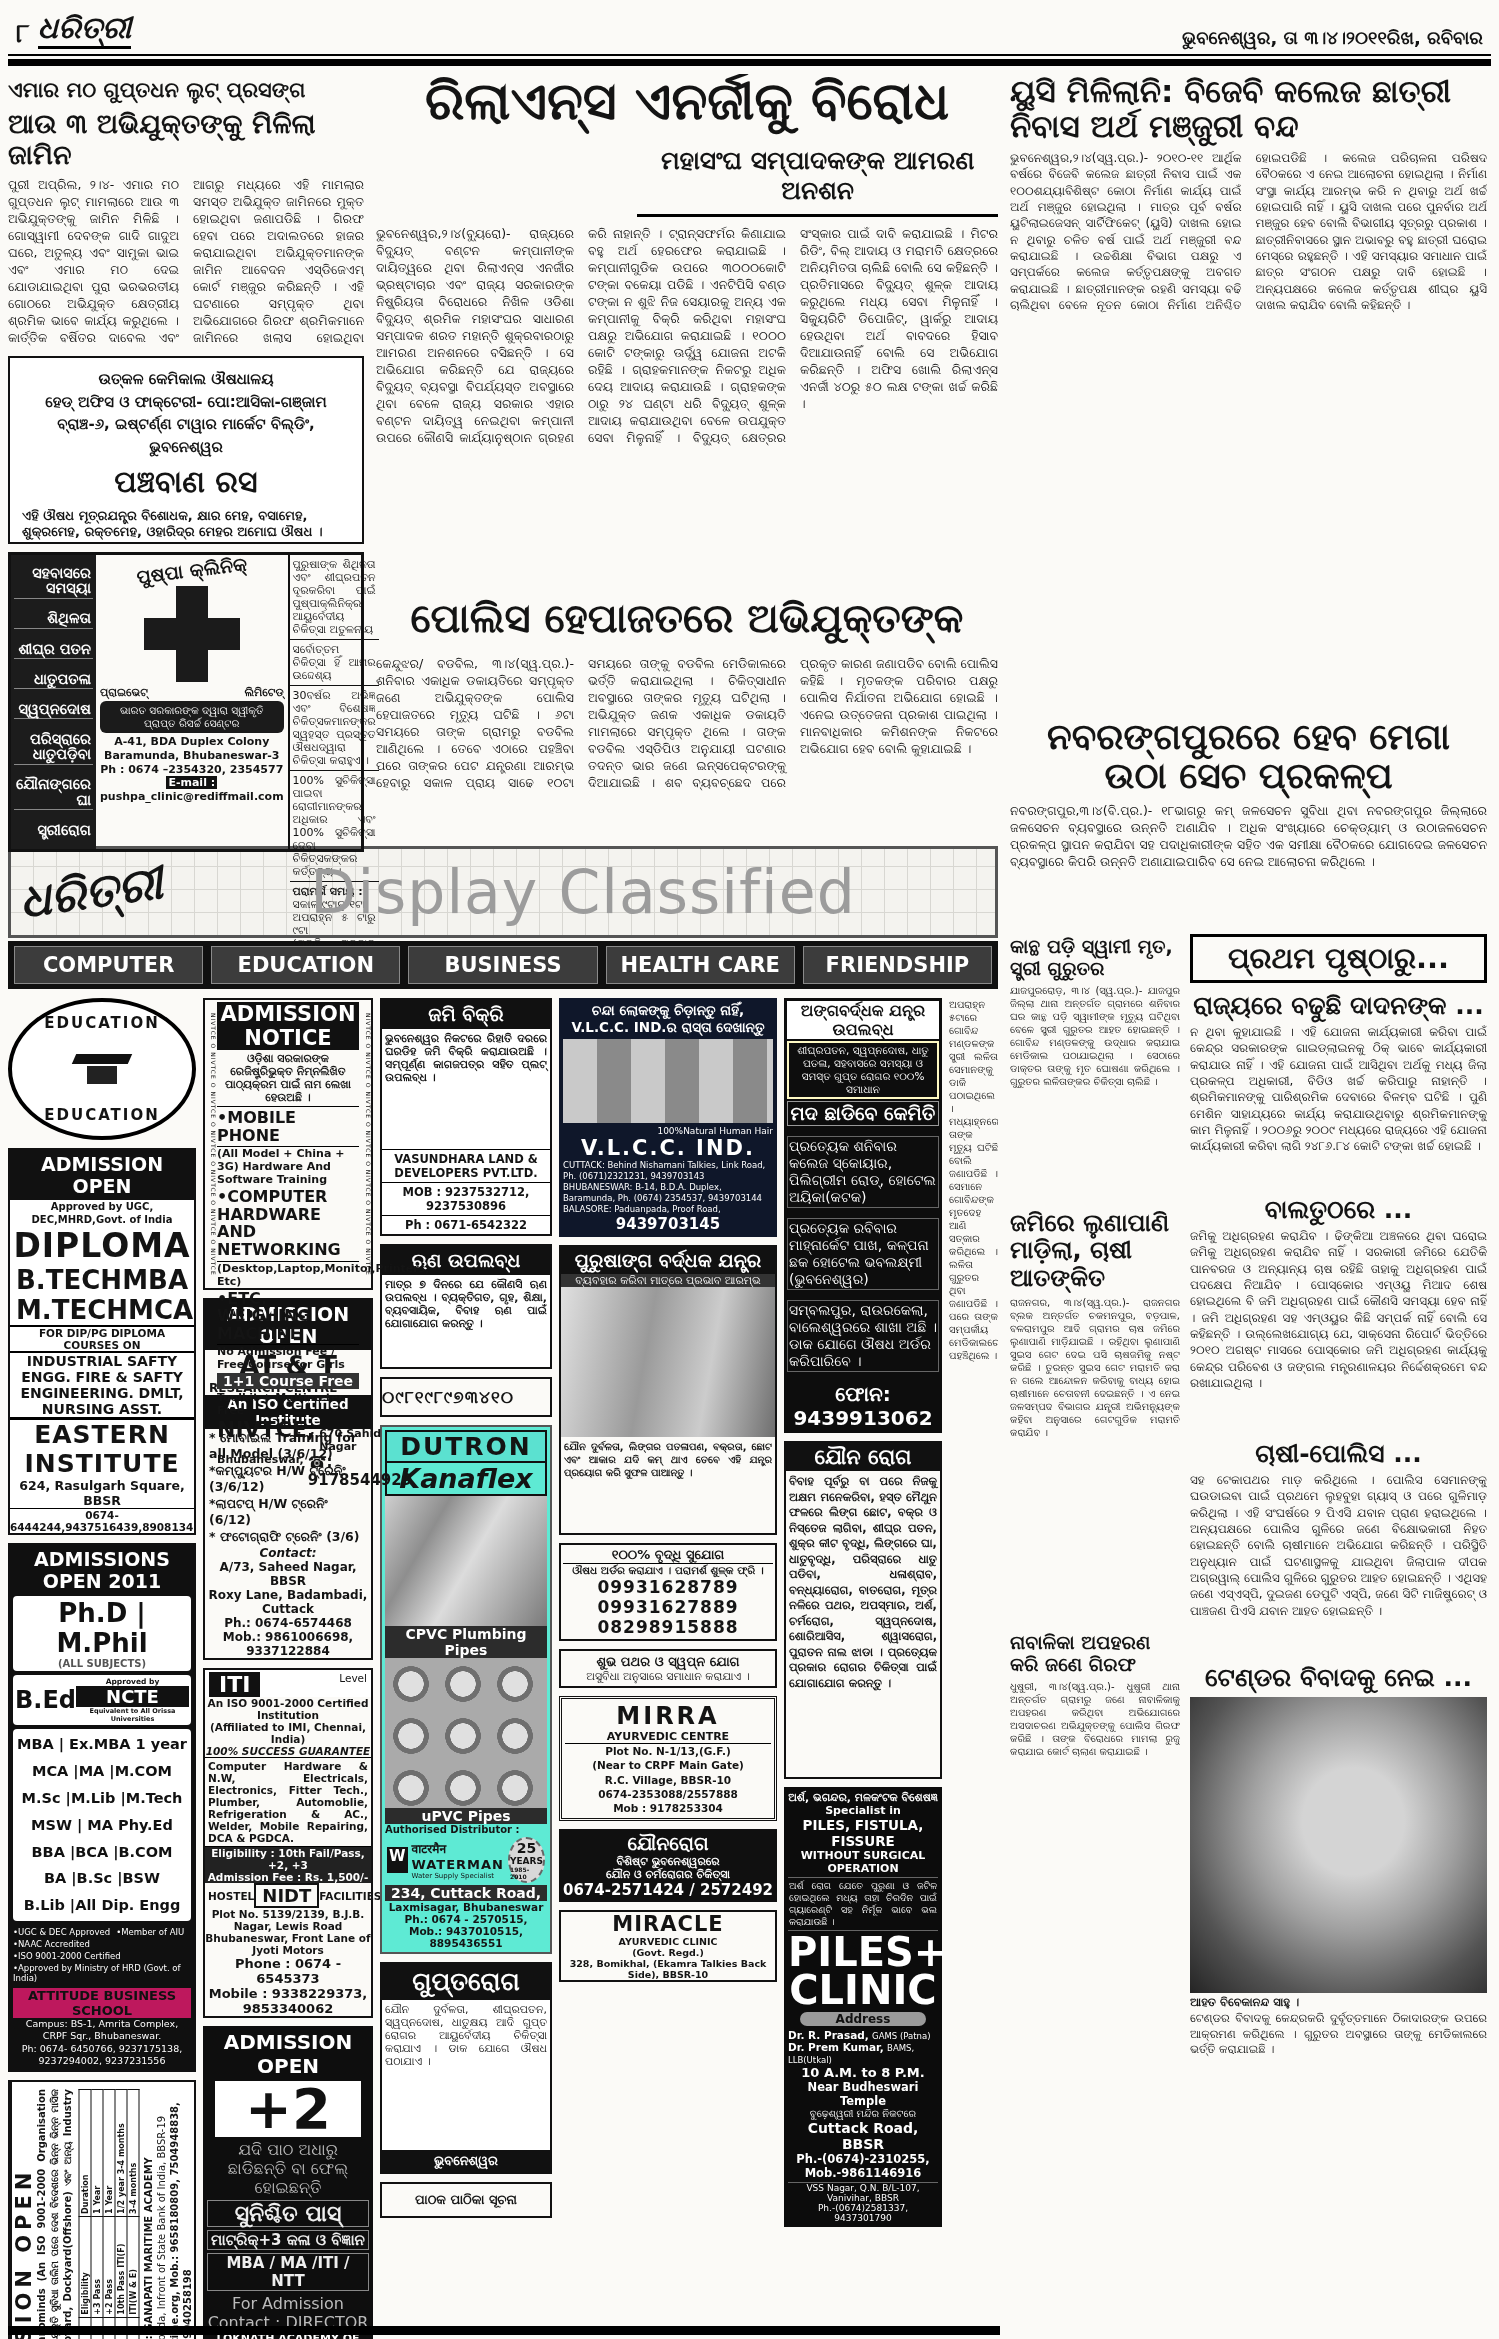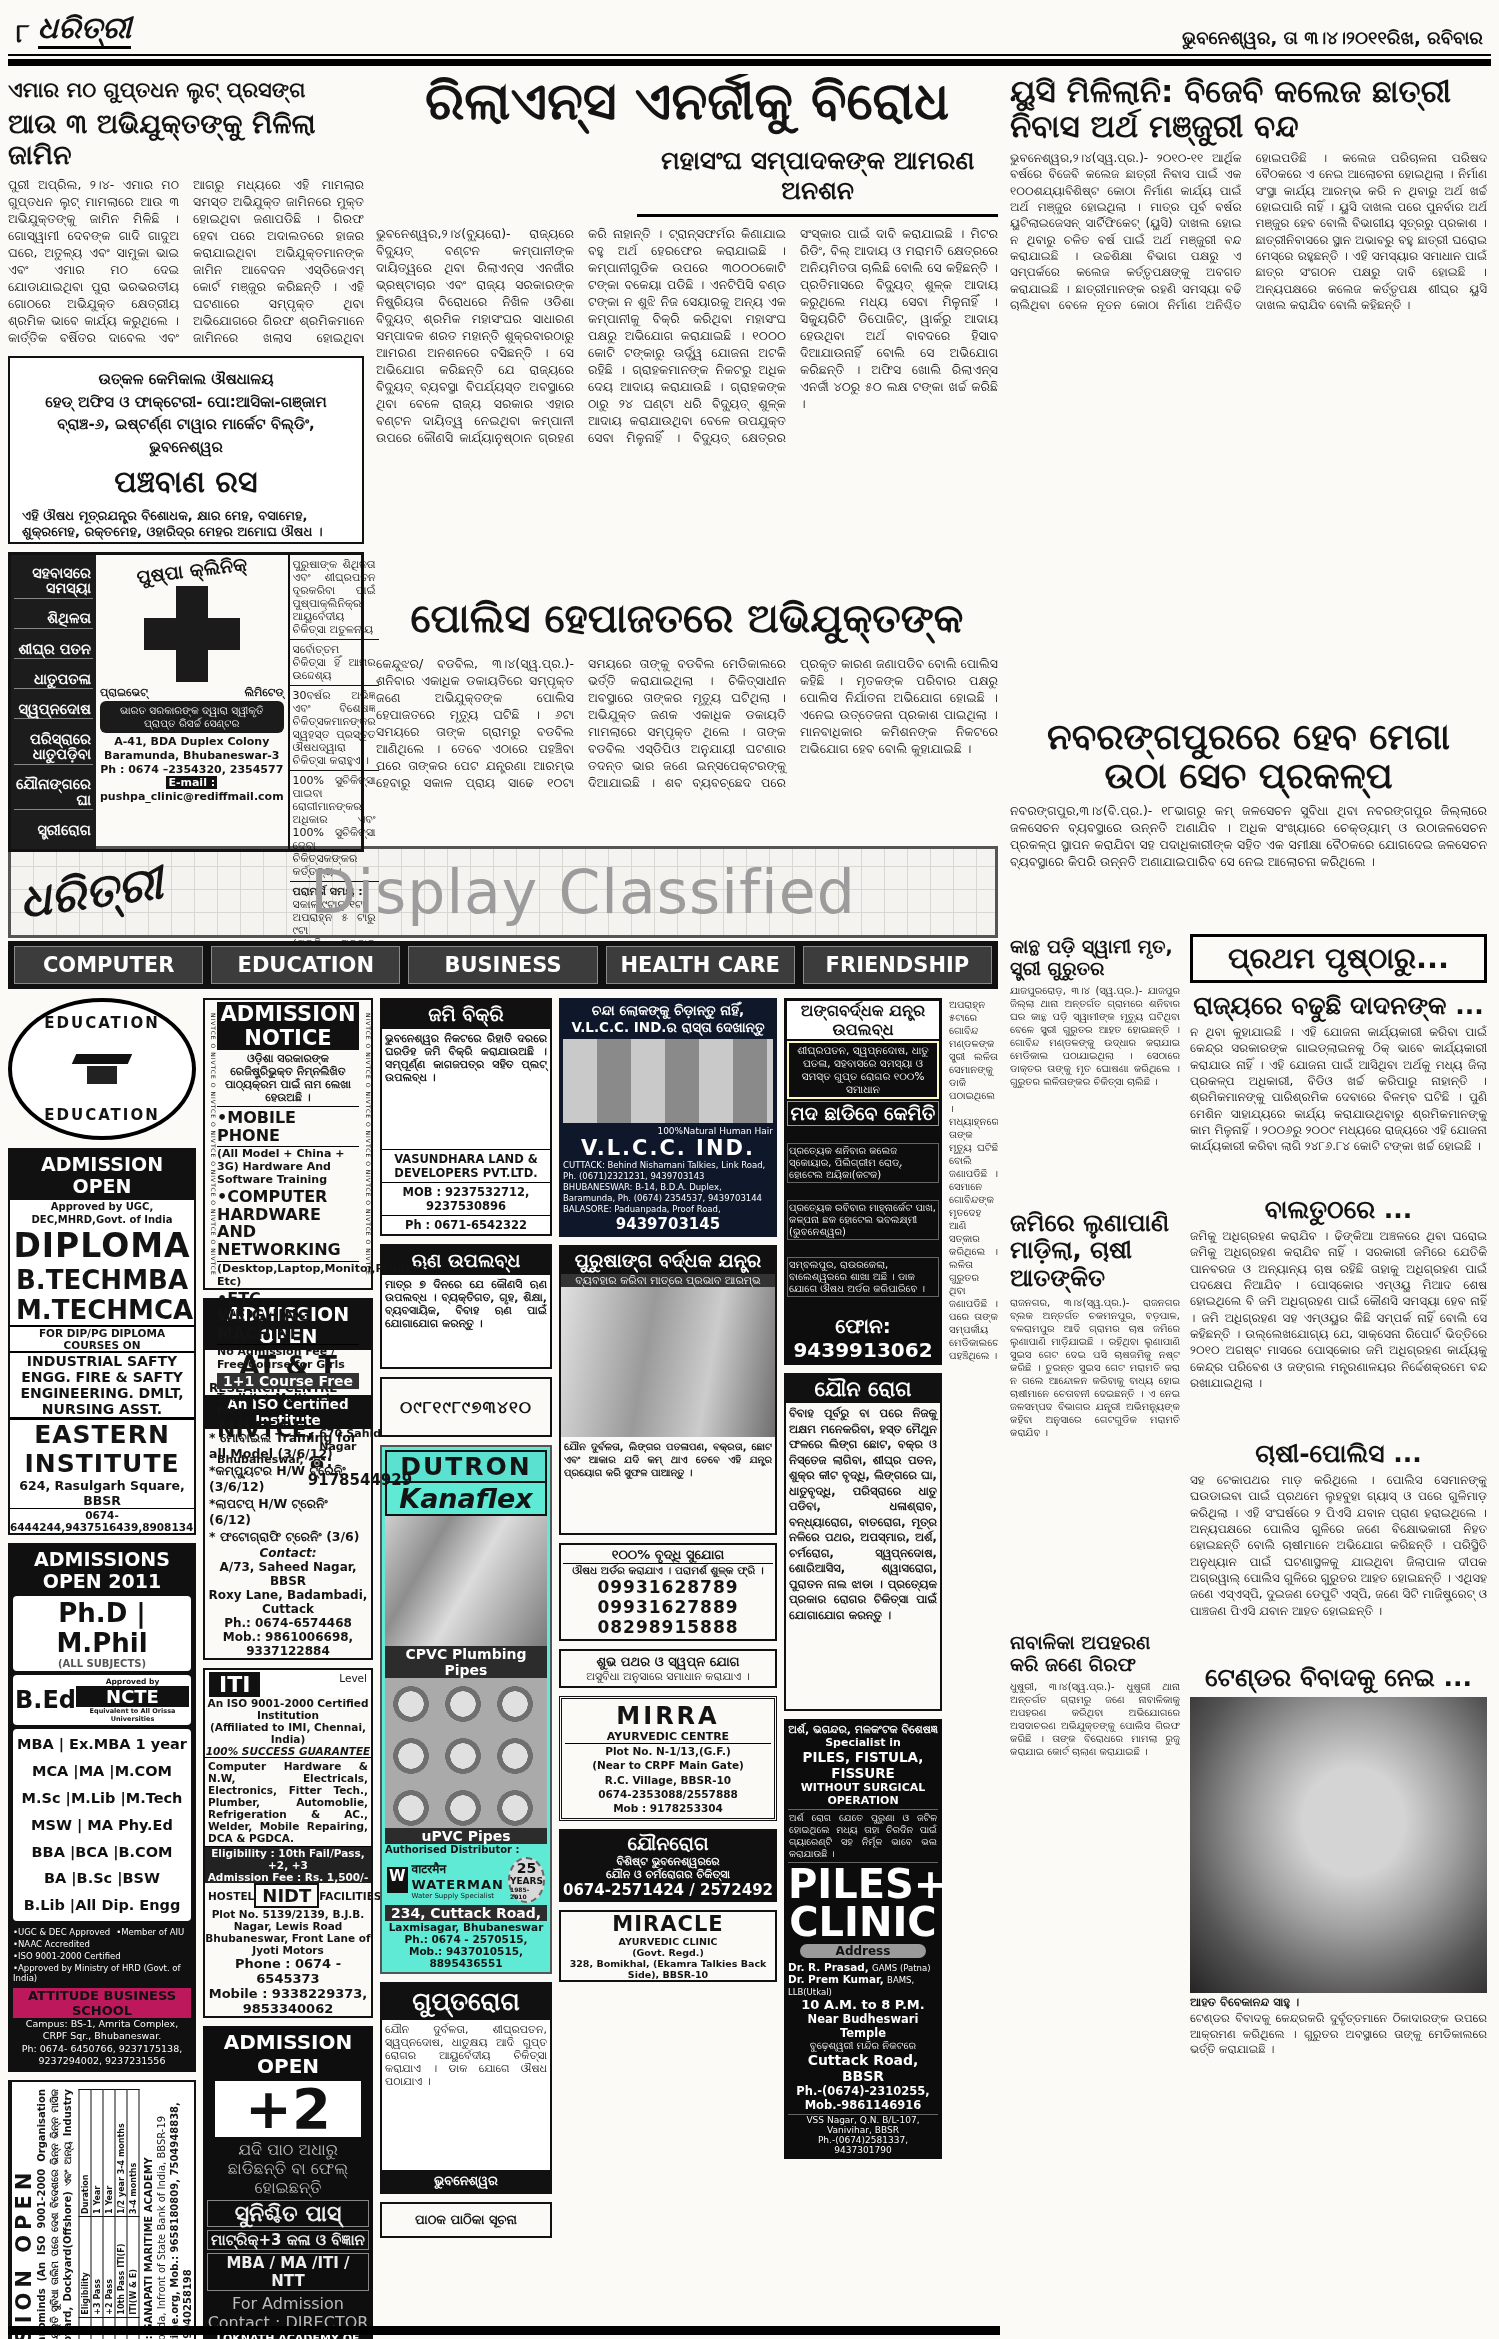--- a/index.html
+++ b/index.html
@@ -115,21 +115,21 @@
   .nidt .cou{font-weight:bold;text-align:justify;padding:2px 3px;border-top:1px solid #000;border-bottom:1px solid #000}
   .nidt .blk{background:#222;color:#fff;text-align:center;font-weight:bold}
   .plus2{background:#0e0e0e;color:#fff;text-align:center;padding:4px}
   .plus2 .hd{font-size:20px;font-weight:bold}
   .plus2 .big{font-size:56px;font-weight:bold;background:#fff;color:#111;line-height:1;margin:3px 8px}
   .plus2 .gr{font-size:16px;color:#bbb}
   .plus2 .ps{font-size:22px;font-weight:bold;color:#eee;border:1px solid #888;margin:3px 0}
   
   .jami .bd{font-size:11px;font-weight:bold;padding:3px;text-align:justify}
   .jami .nm{font-size:11.5px;font-weight:bold;text-align:center;border-top:1px solid #000;padding:2px}
-  .phonebox{border:2px solid #111;text-align:center;font-size:17px;font-weight:bold;padding:18px 0;letter-spacing:1px}
+  .phonebox{border:2px solid #111;text-align:left;font-size:17px;font-weight:bold;padding:8px 0;letter-spacing:1px}
   .dutron{border:2px solid #555;padding:3px;background:#5eead4}
   .dutron .b1{background:#14148c0a;border:2px solid #111;text-align:center;font-size:25px;font-weight:bold;letter-spacing:2px}
   .dutron .b2{text-align:center;font-size:27px;font-weight:bold;font-style:italic;border:2px solid #111;border-top:none}
   .ph-pipes{height:130px;background:linear-gradient(120deg,#cfcfcf 0%,#8e8e8e 28%,#dcdcdc 52%,#7a7a7a 100%)}
   .ph-upvc{height:150px;background-color:#9a9a9a;background-image:radial-gradient(circle,#e0e0e0 0 34%,#6f6f6f 35% 48%,#aaa 49%);background-size:52px 52px}
   .caps{background:#2c2c2c;color:#fff;text-align:center;font-weight:bold;font-size:14px}
   .wm{display:flex;align-items:center;gap:4px;padding:2px}
   .wlogo{width:30px;height:26px;background:#111;color:#fff;font-weight:bold;text-align:center;font-size:15px}
   .seal{margin-left:auto;width:46px;height:46px;border-radius:50%;background:#d8d8d8;border:2px dashed #666;
         display:flex;flex-direction:column;align-items:center;justify-content:center;font-size:9px;font-weight:bold}
@@ -155,21 +155,21 @@
   .mirra .a{font-size:10.5px;font-weight:bold;line-height:1.35}
   .jouna2{background:#101010;color:#fff;text-align:center;padding:3px;font-weight:bold}
   .miracle{border:2px solid #111;text-align:center}
   .miracle .nm{font-size:21px;font-weight:bold;letter-spacing:1px}
   .miracle .a{font-size:9.5px;font-weight:bold}
   
   .anga{background:#0d0d0d;color:#fff;text-align:center;padding:3px}
   .anga .t{background:#fff;color:#111;font-size:16px;font-weight:bold;margin-bottom:2px}
   .anga .s{font-size:10.5px;border:2px solid #fef9c3;padding:1px;margin-bottom:2px}
   .anga .m{font-size:19px;font-weight:bold;border:1px solid #999;margin:2px 0}
-  .anga .d{font-size:10px;text-align:left;border:1px solid #666;padding:1px;margin:17px 0}
+  .anga .d{font-size:14px;text-align:left;border:1px solid #666;padding:1px;margin:10px 0}
   .anga .pn{font-size:20px;font-weight:bold}
   .jouna{border:2px solid #111}
   .jouna .hd{background:#111;color:#fff;font-size:21px;font-weight:bold;text-align:center;padding:2px 0}
   .jouna .bd{font-size:11.5px;font-weight:bold;text-align:justify;padding:3px;line-height:1.35}
   .piles{background:#0c0c0c;color:#fff;text-align:center;padding:4px}
   .piles .sp{font-size:11px;font-weight:bold}
   .piles .dz{font-size:13.5px;font-weight:bold}
   .piles .od{font-size:9.5px;text-align:justify;border-top:1px solid #666;border-bottom:1px solid #666;padding:2px 1px;margin:2px 0}
   .piles .big{font-size:40px;font-weight:bold;line-height:.95}
   .piles .adr{background:#9a9a9a;color:#111;border-radius:8px;font-size:12px;font-weight:bold;margin:3px 12px}

